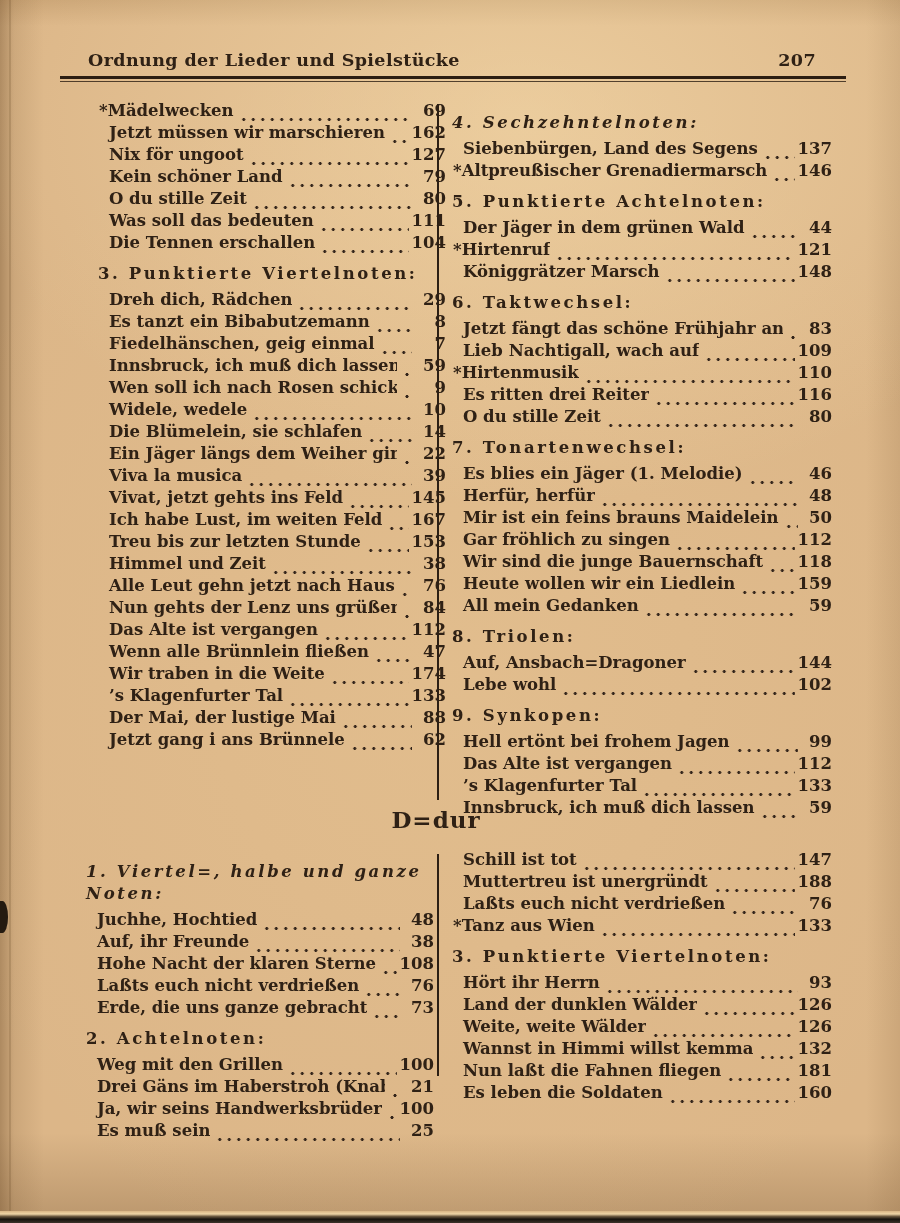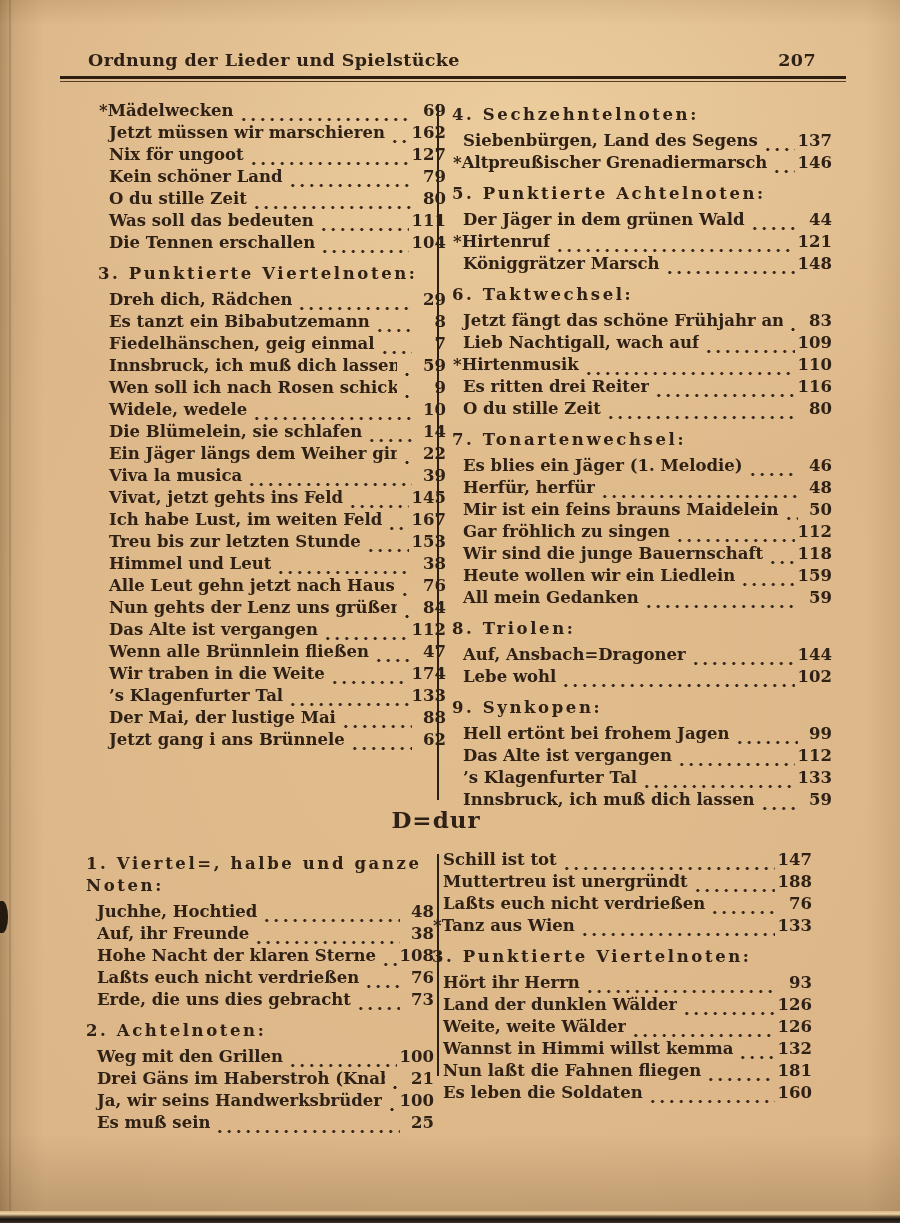--- a/index.html
+++ b/index.html
@@ -22,34 +22,34 @@
   .header-row{display:flex;align-items:center;font-size:17.5px;letter-spacing:.4px;}
   .header-title{padding-left:28px;flex:1;}
   .header-page{padding-right:30px;}
   .rule-thick{margin-top:6px;height:2.5px;background:#2c1e12;}
   .rule-thin{margin-top:2px;height:1px;background:rgba(44,30,18,.8);}
   
   .col{position:absolute;font-size:16.5px;}
   .col-top-left{left:98px;top:100px;width:348px;}
   .col-top-right{left:452px;top:100px;width:380px;}
   .col-bot-left{left:86px;top:849px;width:348px;}
-  .col-bot-right{left:432px;top:849px;width:380px;}
+  .col-bot-right{left:452px;top:849px;width:380px;}
   .divider{position:absolute;width:2px;background:#2c1f14;}
   .divider-top{left:437px;top:104px;height:696px;}
   .divider-bottom{left:437px;top:854px;height:222px;}
   
   .entry{display:flex;align-items:baseline;line-height:22px;white-space:nowrap;}
   .entry .t{padding-left:11px;overflow:hidden;}
   .entry.star .t{padding-left:1px;}
   .dots{flex:1;min-width:10px;align-self:stretch;margin:0 3px 0 5px;
     background-image:radial-gradient(circle at 50% 50%, #33241a 1.25px, rgba(0,0,0,0) 1.8px);
     background-size:9.5px 5px;background-repeat:repeat-x;background-position:0 bottom;}
   .num{min-width:31px;text-align:right;font-variant-numeric:tabular-nums;}
   .section-heading{letter-spacing:2.6px;line-height:22px;margin:9px 0 4px 0;}
-  .col > .section-heading:first-child{margin-top:4px;}
+  .col > .section-heading:first-child{margin-top:12px;font-style:italic;}
   
   .key-heading{position:absolute;top:806px;left:0;width:872px;text-align:center;
     font-size:23px;letter-spacing:1px;}
   
   .bottom-edge{position:absolute;left:0;bottom:0;width:900px;height:12px;
     background:linear-gradient(180deg,#d8b584 0%,#eed4a6 25%,#6b5940 45%,#17120c 68%,#3c332a 100%);}
   .ink-blot{position:absolute;left:0;top:901px;width:8px;height:32px;background:#241a10;
     border-radius:0 70% 70% 0 / 0 50% 50% 0;}
   .spine-crease{position:absolute;left:9px;top:0;width:2px;height:1223px;background:rgba(90,60,30,.18);}
 </style>
@@ -158,21 +158,21 @@
         <span class="t">Ich habe Lust, im weiten Feld</span>
         <span class="dots"></span>
         <span class="num">167</span>
       </div>
       <div class="entry">
         <span class="t">Treu bis zur letzten Stunde</span>
         <span class="dots"></span>
         <span class="num">153</span>
       </div>
       <div class="entry">
-        <span class="t">Himmel und Leut</span>
+        <span class="t">Himmel und Zeit</span>
         <span class="dots"></span>
         <span class="num">38</span>
       </div>
       <div class="entry">
         <span class="t">Alle Leut gehn jetzt nach Haus</span>
         <span class="dots"></span>
         <span class="num">76</span>
       </div>
       <div class="entry">
         <span class="t">Nun gehts der Lenz uns grüßen</span>
@@ -353,21 +353,21 @@
         <span class="t">Hohe Nacht der klaren Sterne</span>
         <span class="dots"></span>
         <span class="num">108</span>
       </div>
       <div class="entry">
         <span class="t">Laßts euch nicht verdrießen</span>
         <span class="dots"></span>
         <span class="num">76</span>
       </div>
       <div class="entry">
-        <span class="t">Erde, die uns dies gebracht</span>
+        <span class="t">Erde, die uns ganze gebracht</span>
         <span class="dots"></span>
         <span class="num">73</span>
       </div>
       <div class="section-heading">2. Achtelnoten:</div>
       <div class="entry">
         <span class="t">Weg mit den Grillen</span>
         <span class="dots"></span>
         <span class="num">100</span>
       </div>
       <div class="entry">

